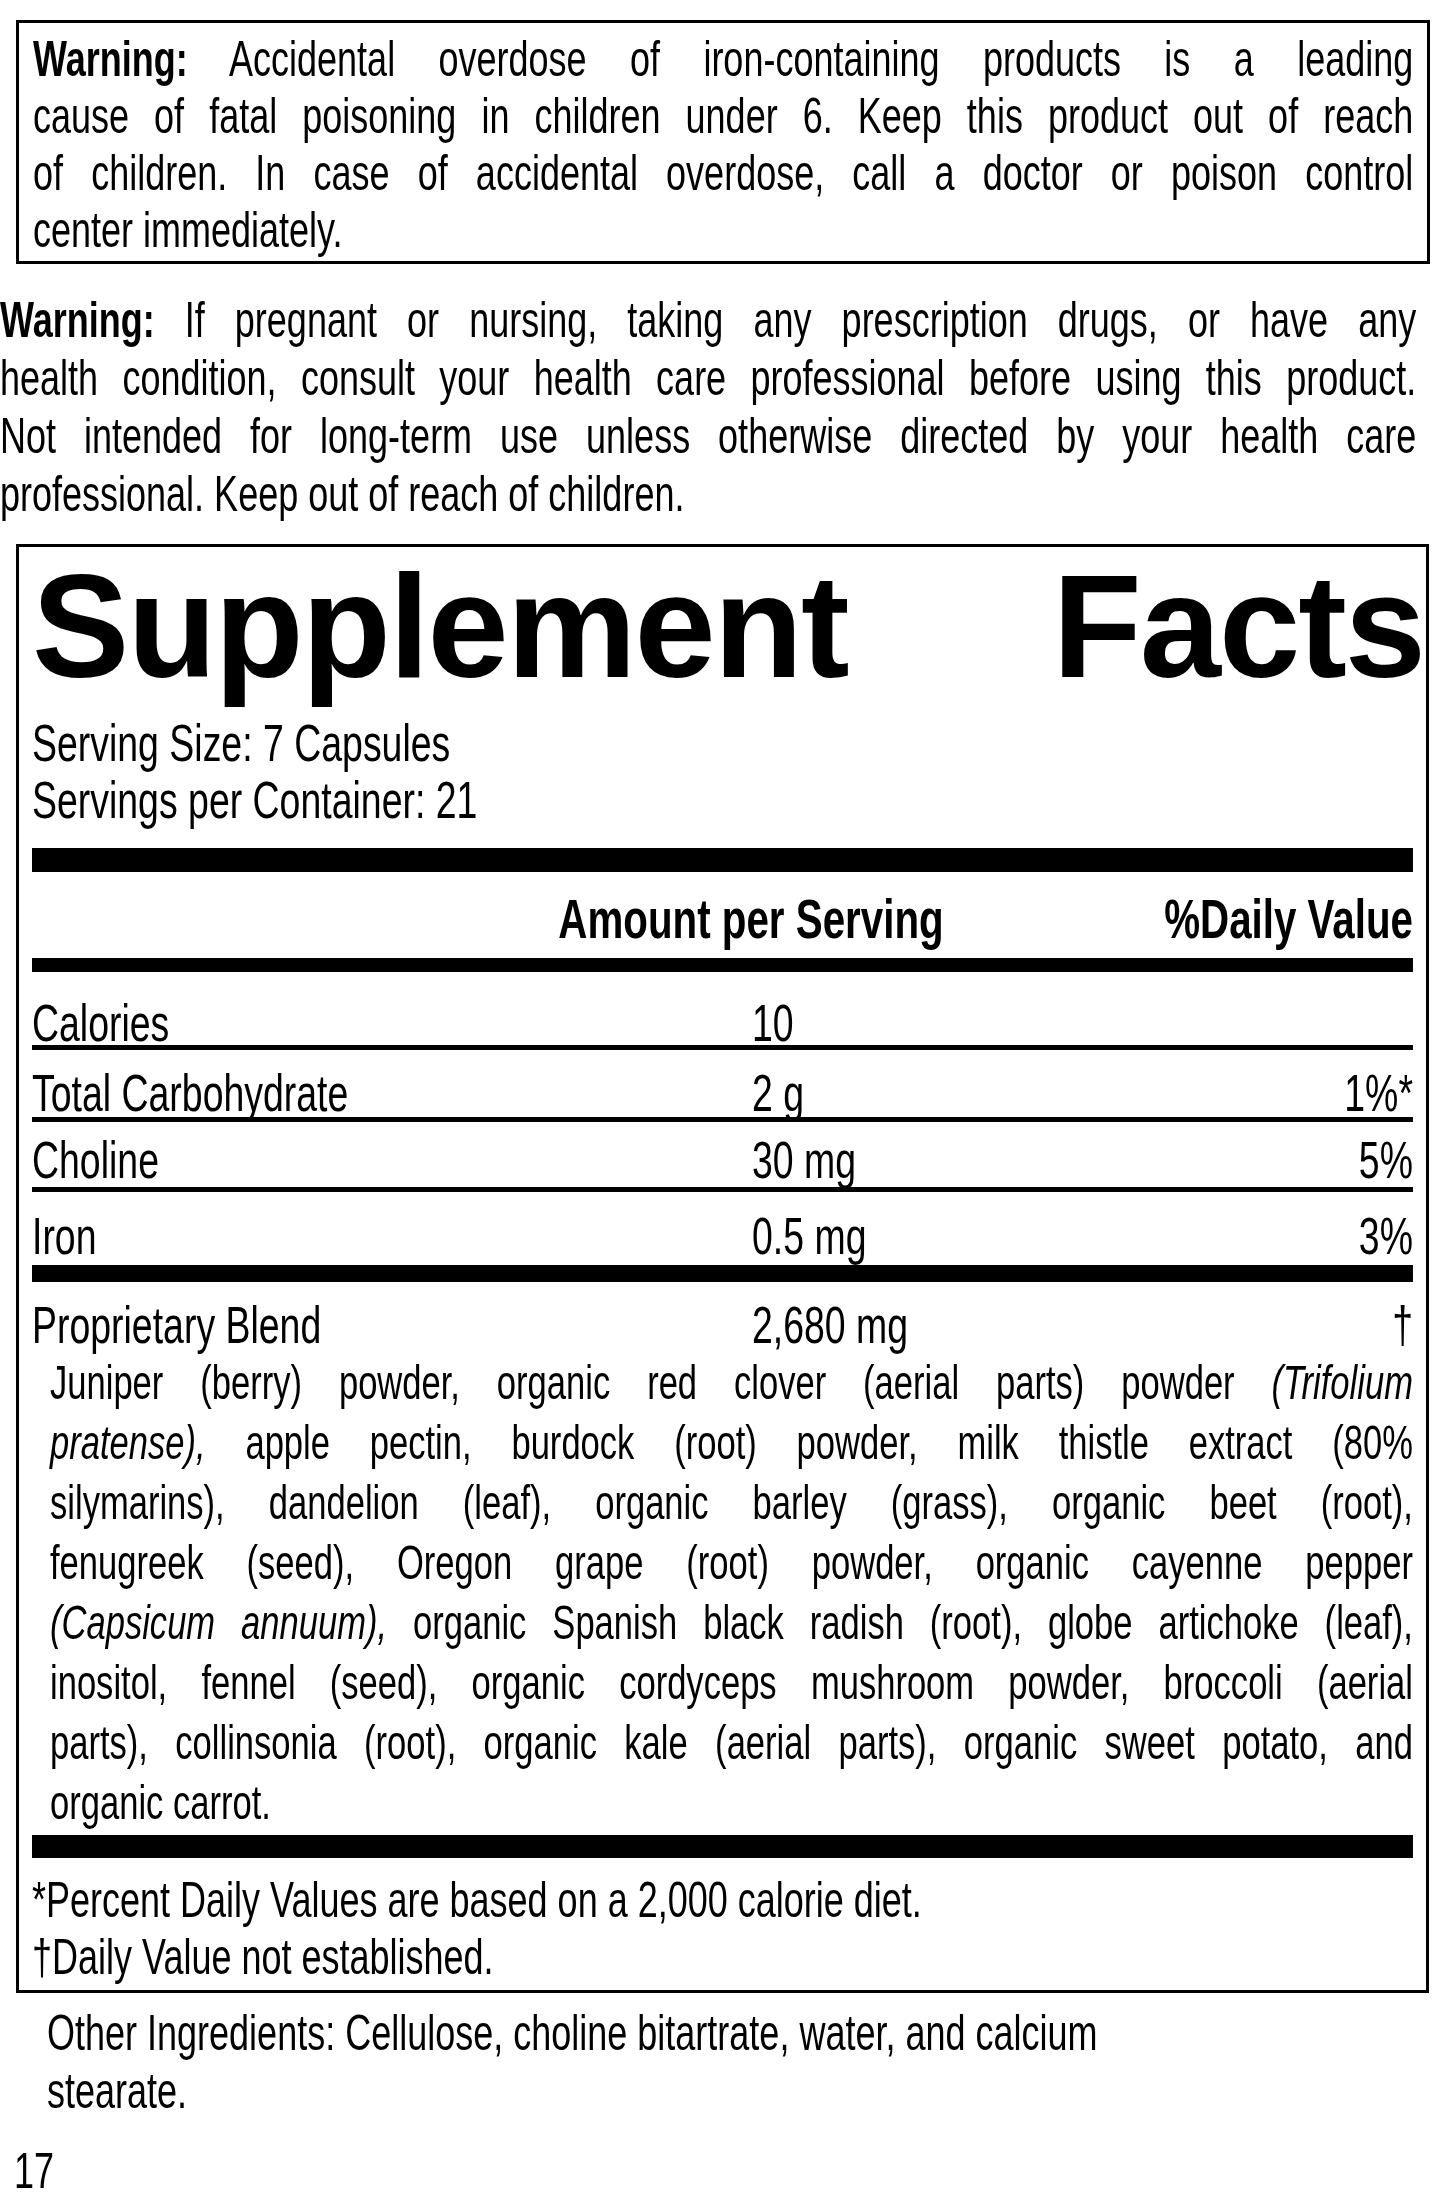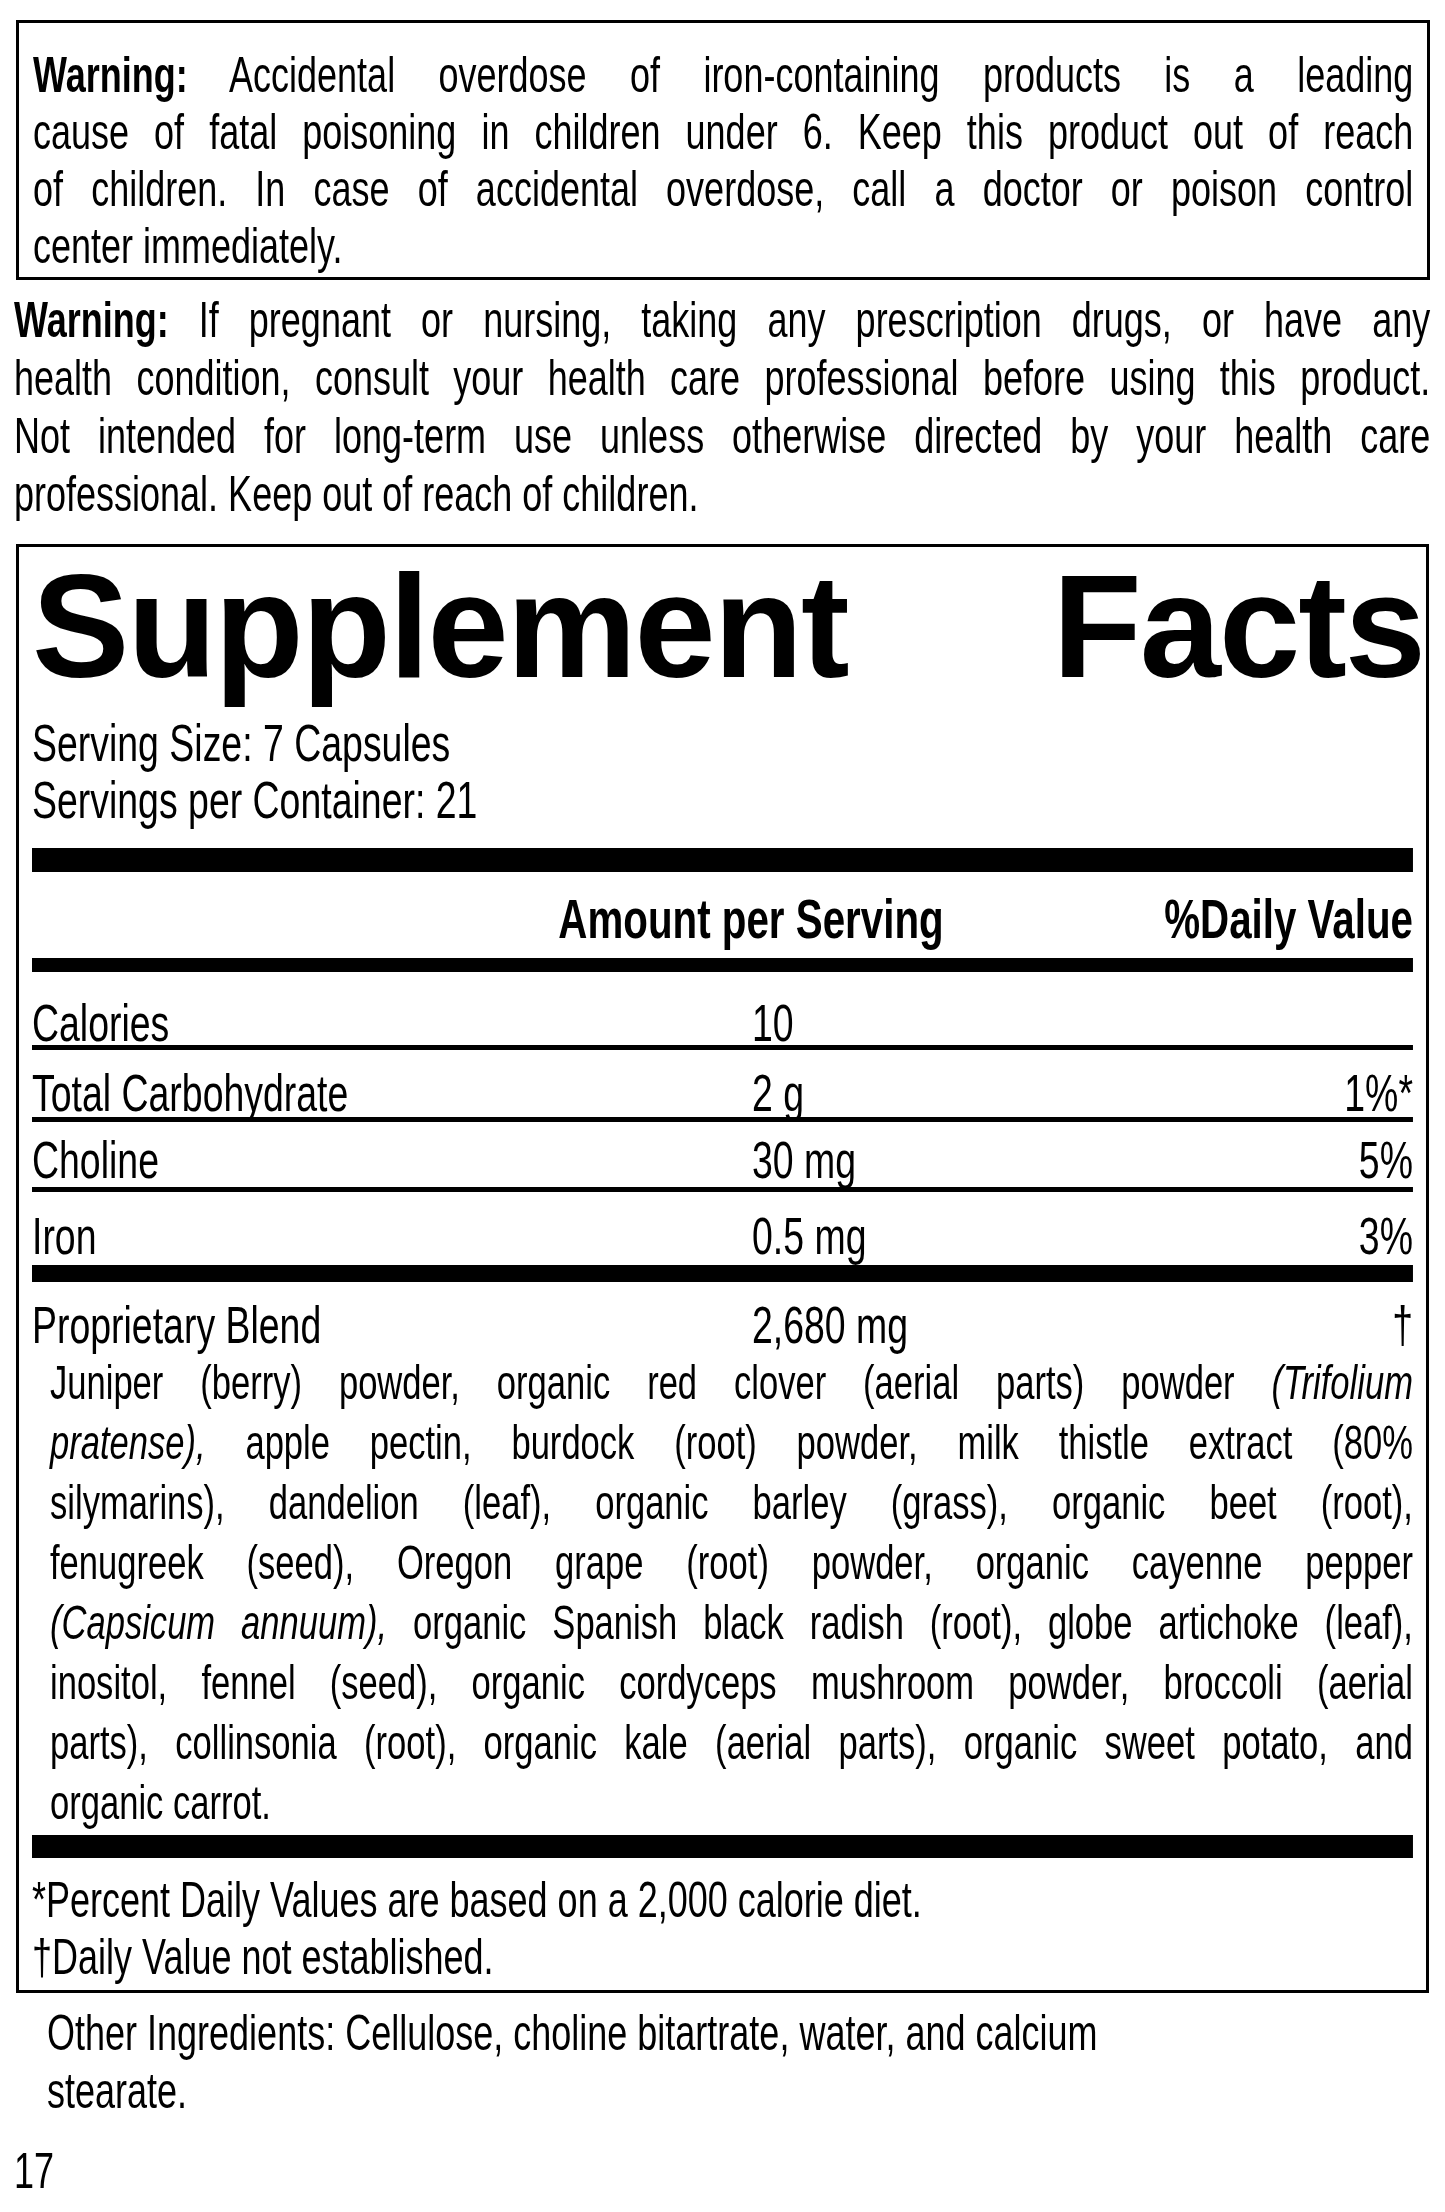--- a/index.html
+++ b/index.html
@@ -14,26 +14,26 @@
 
   .b { font-weight:700; }
   .it { font-style:italic; }
   .jl { text-align:justify; text-align-last:justify; }
   .ll { text-align:left; text-align-last:left; }
 
   
   .warnbox {
     position:absolute; left:16px; top:20px; width:1414px;
     border:3px solid #000; box-sizing:border-box;
-    padding:24px 14px 2px 14px;
+    padding:8px 14px 2px 14px;
   }
   .warnbox .cx { width:1917px; font-size:50px; line-height:57px; }
 
   
-  .warnnote { position:absolute; left:14px; top:291px; width:1416px; }
+  .warnnote { position:absolute; left:0; top:291px; width:1416px; }
   .warnnote .cx { width:1967px; font-size:50px; line-height:58px; }
 
   
   .sfbox {
     position:absolute; left:16px; top:544px; width:1413px;
     border:3px solid #000; box-sizing:border-box;
     padding:0 2px 4px 13px;
   }
   .sf-title {
     margin-top:6px; font-size:146px; line-height:148px; font-weight:700;

